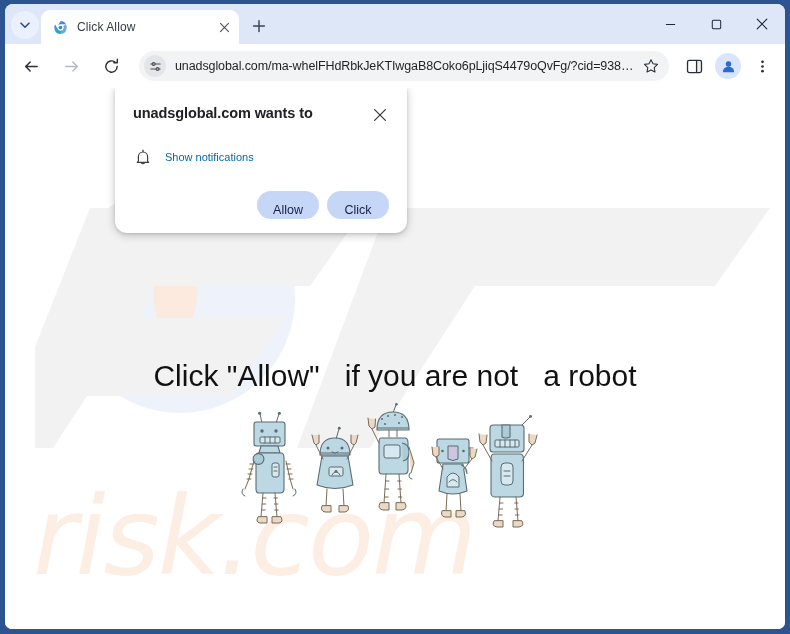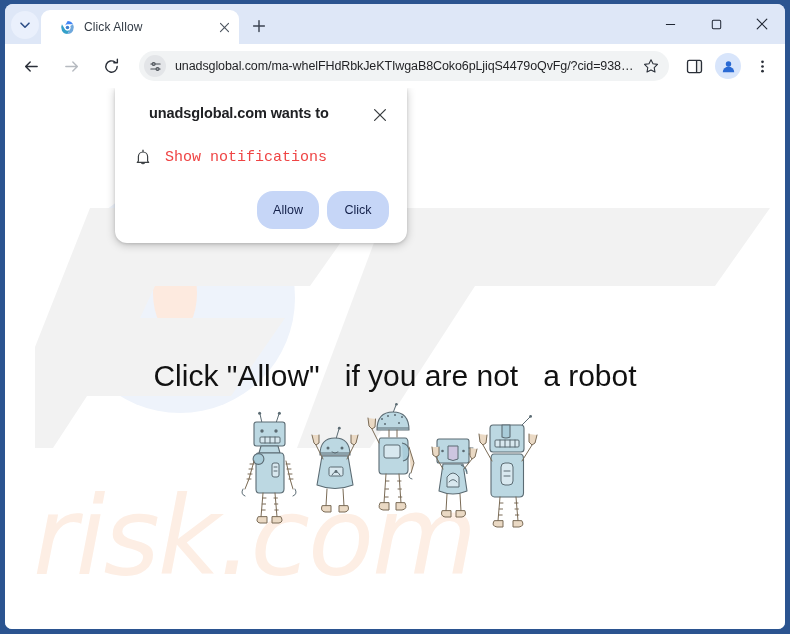--- a/index.html
+++ b/index.html
@@ -54,21 +54,21 @@
   .tabsearch svg { display:block; }
 
   .tab {
     position: relative;
     height: 34px;
     width: 198px;
     background: #ffffff;
     border-radius: 9px 9px 0 0;
     display: flex;
     align-items: center;
-    padding: 0 6px 0 18px;
+    padding: 0 6px 0 11px;
     cursor: default;
   }
   .tab-favicon {
     width: 16px; height: 16px;
     flex: 0 0 16px;
     margin-right: 9px;
     display:flex; align-items:center; justify-content:center;
   }
   .tab-title {
     flex: 1 1 auto;
@@ -253,21 +253,20 @@
     width: 292px;
     background: #ffffff;
     border-radius: 0 0 12px 12px;
     box-shadow: 0 2px 10px rgba(0,0,0,.22), 0 1px 3px rgba(0,0,0,.12);
     padding: 16px 16px 14px 18px;
     z-index: 40;
   }
   #perm-head {
     display: flex;
     align-items: flex-start;
-    margin-left: 16px;
   }
   #perm-title {
     flex: 1 1 auto;
     font-size: 14.5px;
     font-weight: 700;
     color: #202124;
     letter-spacing: -.1px;
     padding-top: 1px;
   }
   #perm-close {
@@ -282,34 +281,33 @@
     align-items: center;
     margin-top: 21px;
   }
   #perm-bell {
     width: 20px; height: 20px;
     flex: 0 0 20px;
     margin-right: 12px;
     display:flex; align-items:center; justify-content:center;
   }
   #perm-opt {
-    font-size: 15px;
-    color: #ef4444;
-    font-family: Liberation Mono, monospace;
+    font-size: 11px;
+    color: #0369a1;
   }
   #perm-actions {
     display: flex;
     justify-content: flex-end;
     margin-top: 24px;
     gap: 8px;
     padding-right: 2px;
   }
   .permbtn {
     min-width: 62px;
-    height: 38px;
+    height: 28px;
     border: none;
     border-radius: 16px;
     background: #c6d6f7;
     color: #13204a;
     font-family: "Liberation Sans", sans-serif;
     font-size: 12.5px;
     padding: 12px 15px;
     cursor: pointer;
   }
 </style>

